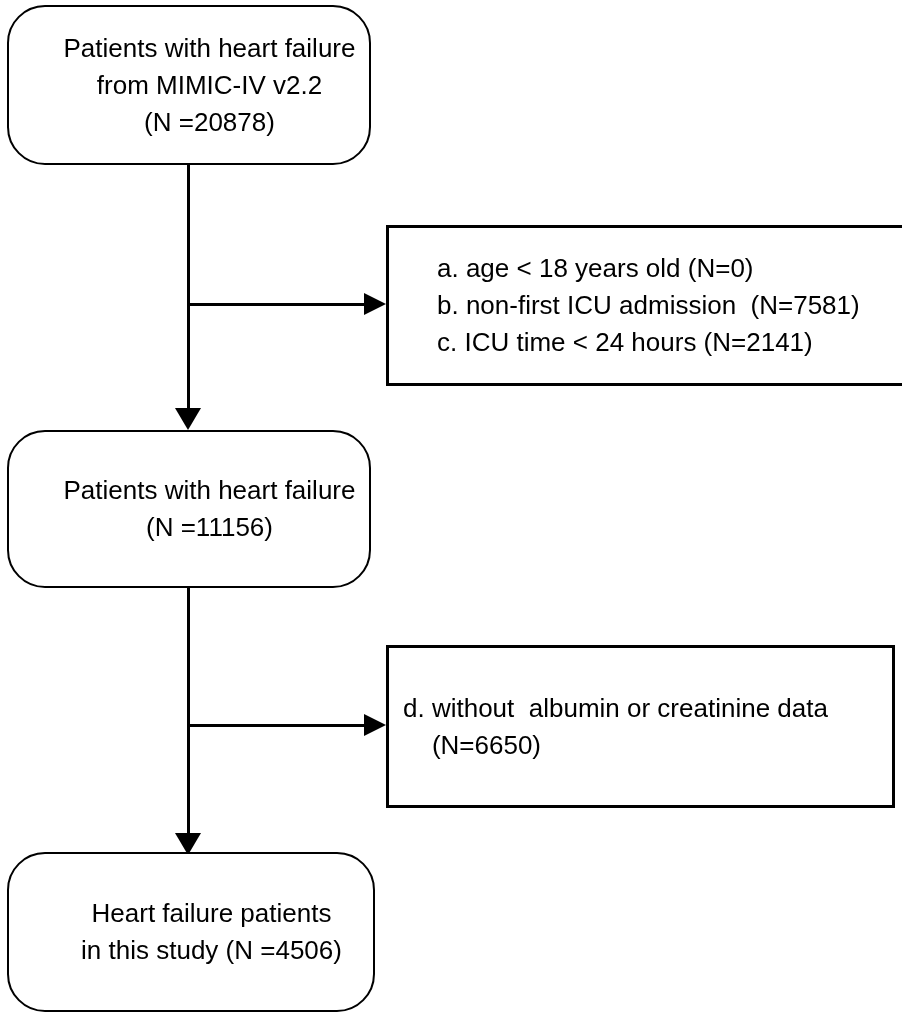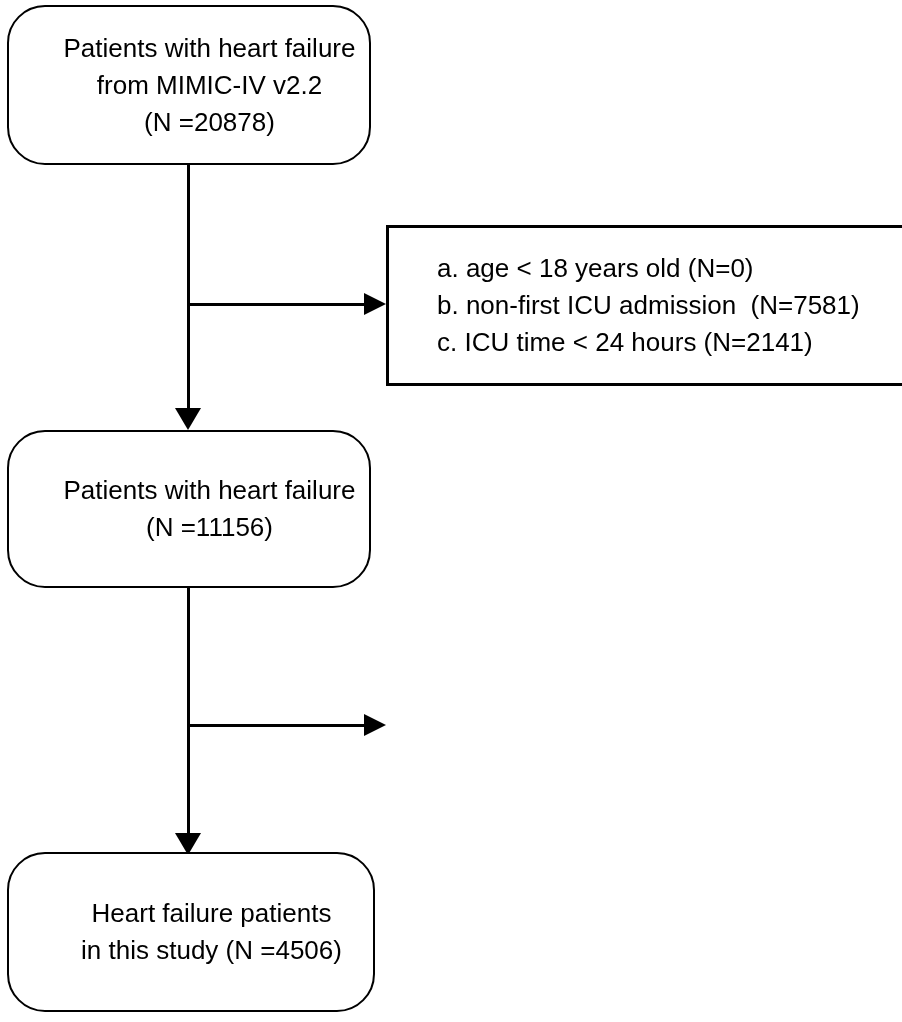--- a/index.html
+++ b/index.html
@@ -105,19 +105,23 @@
   <div class="node rounded" id="node-cohort">
     <span class="node-label">Patients with heart failure
 (N =11156)</span>
   </div>
 
   <div class="line" id="line-v2"></div>
   <div class="line" id="line-h2"></div>
   <div class="arrow-right" id="arrow-r2"></div>
   <div class="arrow-down" id="arrow-d2"></div>
 
+  <div class="node rect" id="node-excl2">
+    <span class="node-label">d. without  albumin or creatinine data
+    (N=6650)</span>
+  </div>
 
   <div class="node rounded" id="node-final">
     <span class="node-label">Heart failure patients
 in this study (N =4506)</span>
   </div>
 
 </div>
 
 </body></html>

